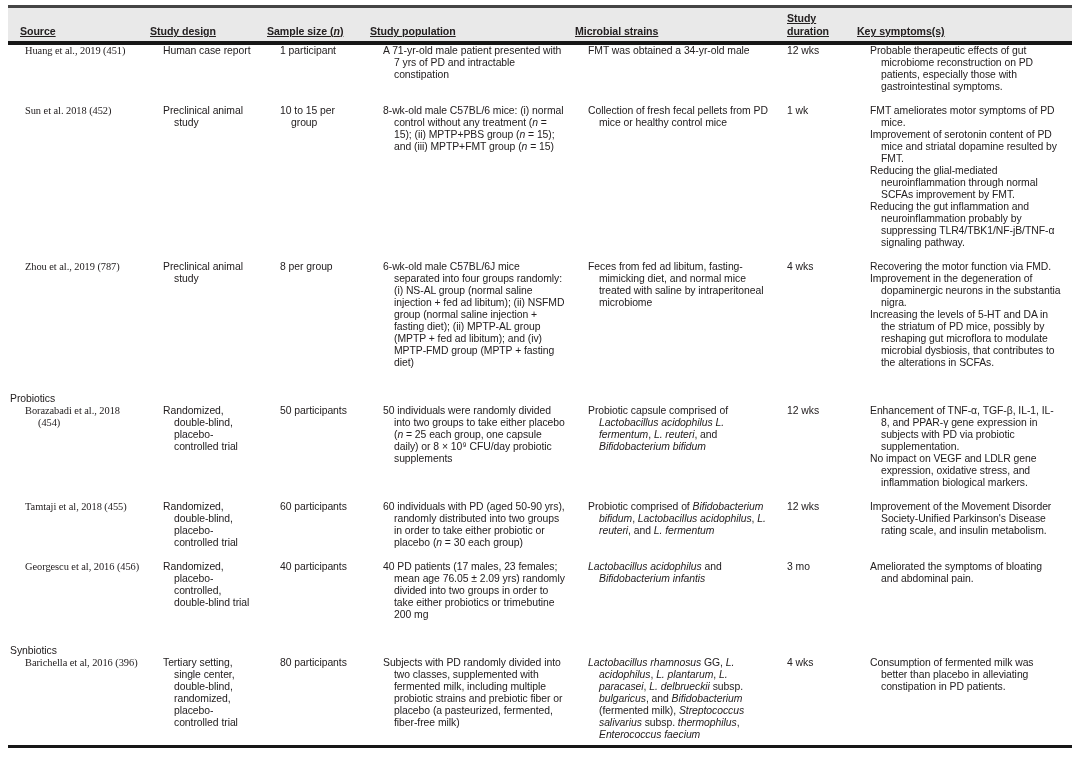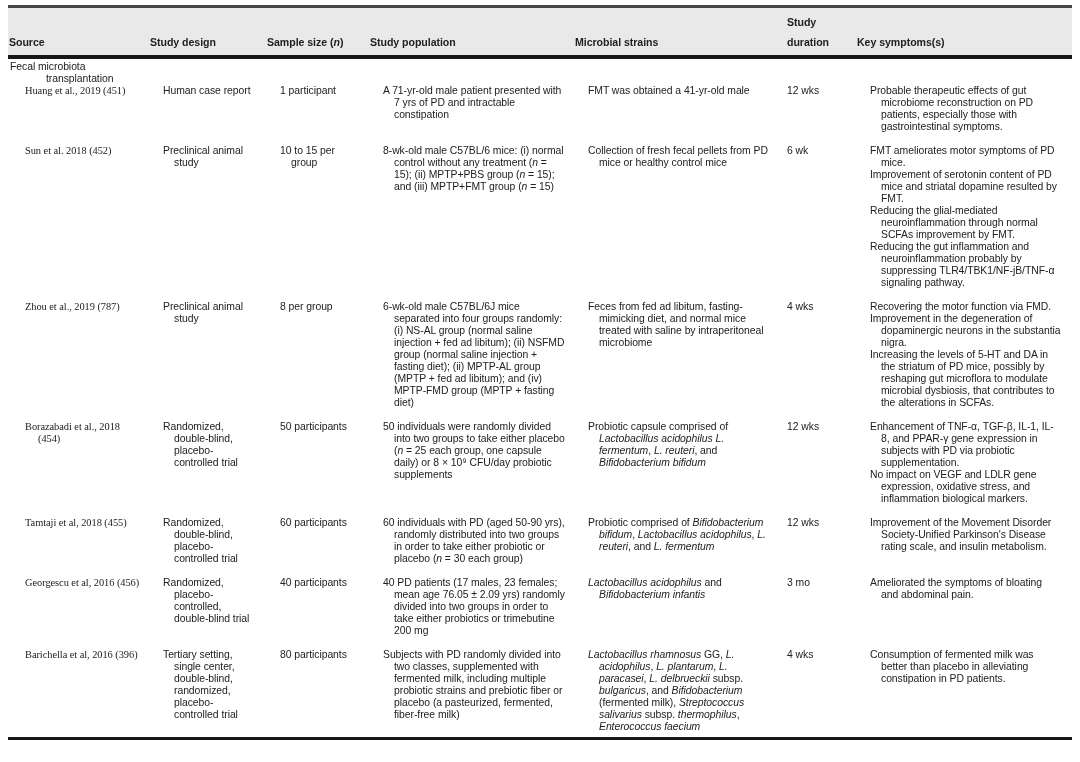--- a/index.html
+++ b/index.html
@@ -24,23 +24,24 @@
   thead tr {
     background: #e9e9e9;
     border-bottom: 4px solid #171717;
   }
   th {
     font-weight: 700;
     text-align: left;
     vertical-align: bottom;
     padding: 4px 8px 3px 0;
     font-size: 10.6px;
-    line-height: 20px;
-  }
-  th.c-source { padding-left: 1px; margin-left: 8px; }
+    line-height: 13px;
+    text-decoration: underline;
+  }
+  th.c-source { padding-left: 12px; margin-left: 8px; }
   td {
     vertical-align: top;
     padding: 0 10px 12px 0;
   }
   tr.section-row td { padding: 12px 0 0 0; }
   tr.section-row.first td { padding-top: 2px; }
   .section-title {
     padding-left: 38px;
     text-indent: -36px;
     max-width: 130px;
@@ -70,41 +71,36 @@
         <th class="c-source">Source</th>
         <th class="c-design">Study design</th>
         <th class="c-sample"><span>Sample size (</span><i>n</i><span>)</span></th>
         <th class="c-pop">Study population</th>
         <th class="c-strains">Microbial strains</th>
         <th class="c-dur">Study duration</th>
         <th class="c-find">Key symptoms(s)</th>
       </tr>
     </thead>
     <tbody id="tbody">
-  <tr class="section-row first">
-    <td colspan="7">
-      <div class="section-title">Fecal microbiota transplantation</div>
-    </td>
-  </tr>
 
   <tr class="study-row">
     <td class="c-source">
       <div class="src">Huang et al., 2019 (451)</div>
     </td>
     <td class="c-design">
       <div class="hang">Human case report</div>
     </td>
     <td class="c-sample">
       <div class="hang">1 participant</div>
     </td>
     <td class="c-pop">
       <div class="hang">A 71-yr-old male patient presented with 7 yrs of PD and intractable constipation</div>
     </td>
     <td class="c-strains">
-      <div class="hang">FMT was obtained a 41-yr-old male</div>
+      <div class="hang">FMT was obtained a 34-yr-old male</div>
     </td>
     <td class="c-dur">
       <div>12 wks</div>
     </td>
     <td class="c-find">
             <div class="hang find-para">Probable therapeutic effects of gut microbiome reconstruction on PD patients, especially those with gastrointestinal symptoms.</div>
           </td>
   </tr>
 
   <tr class="study-row">
@@ -117,21 +113,21 @@
     <td class="c-sample">
       <div class="hang">10 to 15 per group</div>
     </td>
     <td class="c-pop">
       <div class="hang"><span>8-wk-old male C57BL/6 mice: (i) normal control without any treatment (</span><i>n</i><span> = 15); (ii) MPTP+PBS group (</span><i>n</i><span> = 15); and (iii) MPTP+FMT group (</span><i>n</i><span> = 15)</span></div>
     </td>
     <td class="c-strains">
       <div class="hang">Collection of fresh fecal pellets from PD mice or healthy control mice</div>
     </td>
     <td class="c-dur">
-      <div>6 wk</div>
+      <div>1 wk</div>
     </td>
     <td class="c-find">
             <div class="hang find-para">FMT ameliorates motor symptoms of PD mice.</div>
             <div class="hang find-para">Improvement of serotonin content of PD mice and striatal dopamine resulted by FMT.</div>
             <div class="hang find-para">Reducing the glial-mediated neuroinflammation through normal SCFAs improvement by FMT.</div>
             <div class="hang find-para">Reducing the gut inflammation and neuroinflammation probably by suppressing TLR4/TBK1/NF-jB/TNF-α signaling pathway.</div>
           </td>
   </tr>
 
   <tr class="study-row">
@@ -153,20 +149,25 @@
     <td class="c-dur">
       <div>4 wks</div>
     </td>
     <td class="c-find">
             <div class="hang find-para">Recovering the motor function via FMD.</div>
             <div class="hang find-para">Improvement in the degeneration of dopaminergic neurons in the substantia nigra.</div>
             <div class="hang find-para">Increasing the levels of 5-HT and DA in the striatum of PD mice, possibly by reshaping gut microflora to modulate microbial dysbiosis, that contributes to the alterations in SCFAs.</div>
           </td>
   </tr>
 
+  <tr class="section-row">
+    <td colspan="7">
+      <div class="section-title">Probiotics</div>
+    </td>
+  </tr>
 
   <tr class="study-row">
     <td class="c-source">
       <div class="src">Borazabadi et al., 2018 (454)</div>
     </td>
     <td class="c-design">
       <div class="hang">Randomized, double-blind, placebo-controlled trial</div>
     </td>
     <td class="c-sample">
       <div class="hang">50 participants</div>
@@ -227,20 +228,25 @@
       <div class="hang"><i>Lactobacillus acidophilus</i><span> and </span><i>Bifidobacterium infantis</i></div>
     </td>
     <td class="c-dur">
       <div>3 mo</div>
     </td>
     <td class="c-find">
             <div class="hang find-para">Ameliorated the symptoms of bloating and abdominal pain.</div>
           </td>
   </tr>
 
+  <tr class="section-row">
+    <td colspan="7">
+      <div class="section-title">Synbiotics</div>
+    </td>
+  </tr>
 
   <tr class="study-row">
     <td class="c-source">
       <div class="src">Barichella et al, 2016 (396)</div>
     </td>
     <td class="c-design">
       <div class="hang">Tertiary setting, single center, double-blind, randomized, placebo-controlled trial</div>
     </td>
     <td class="c-sample">
       <div class="hang">80 participants</div>

